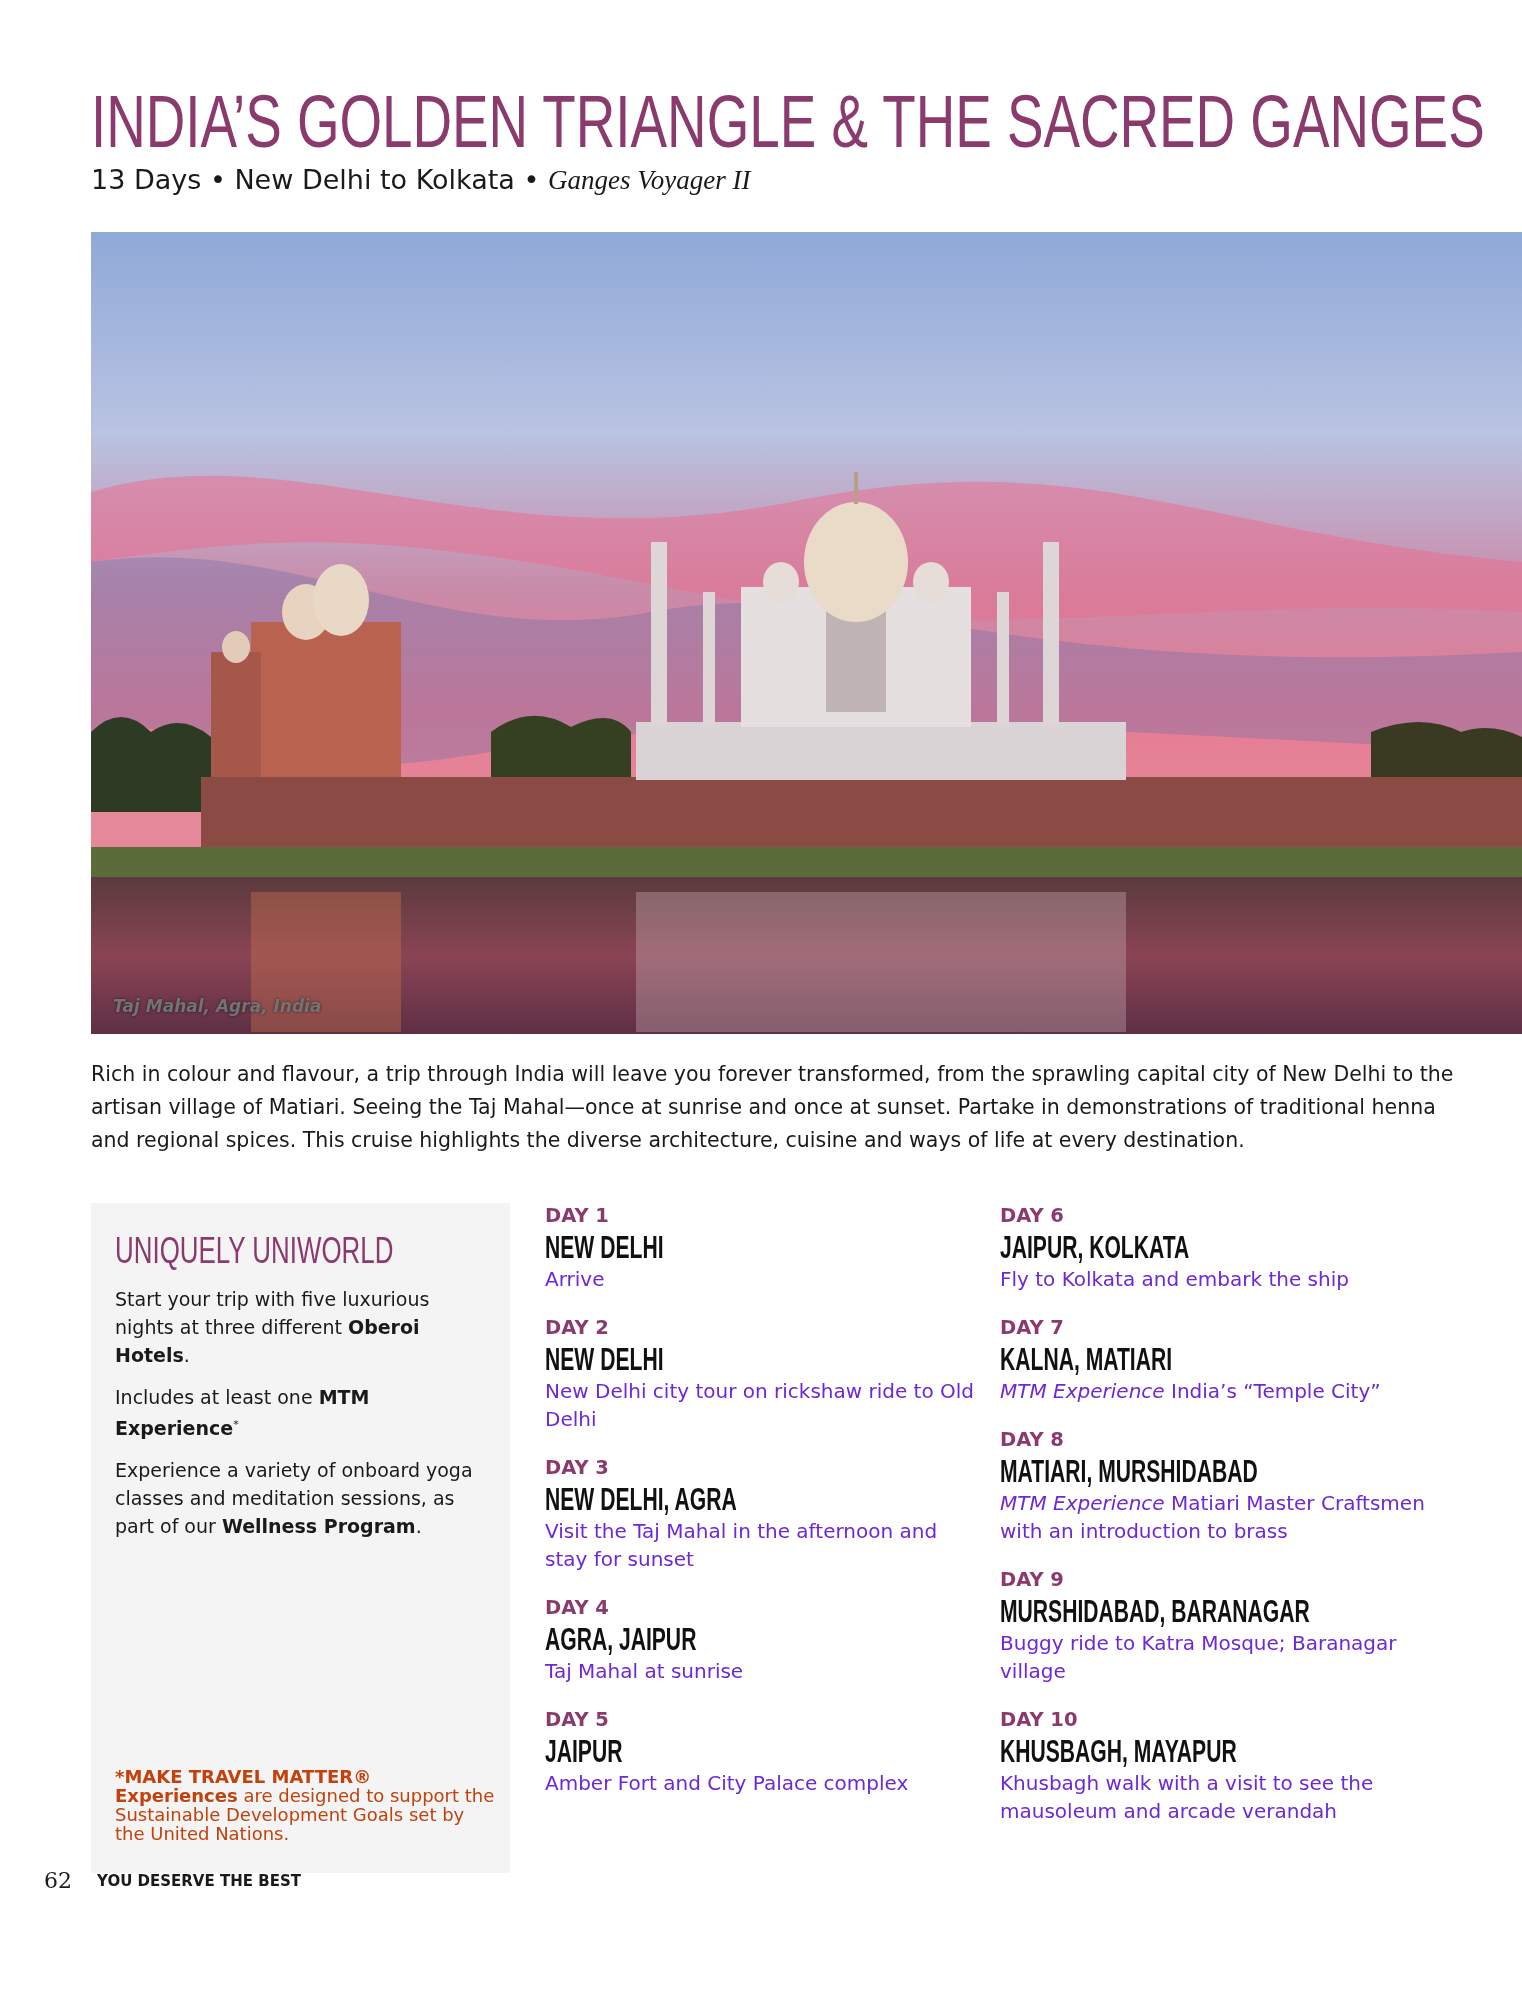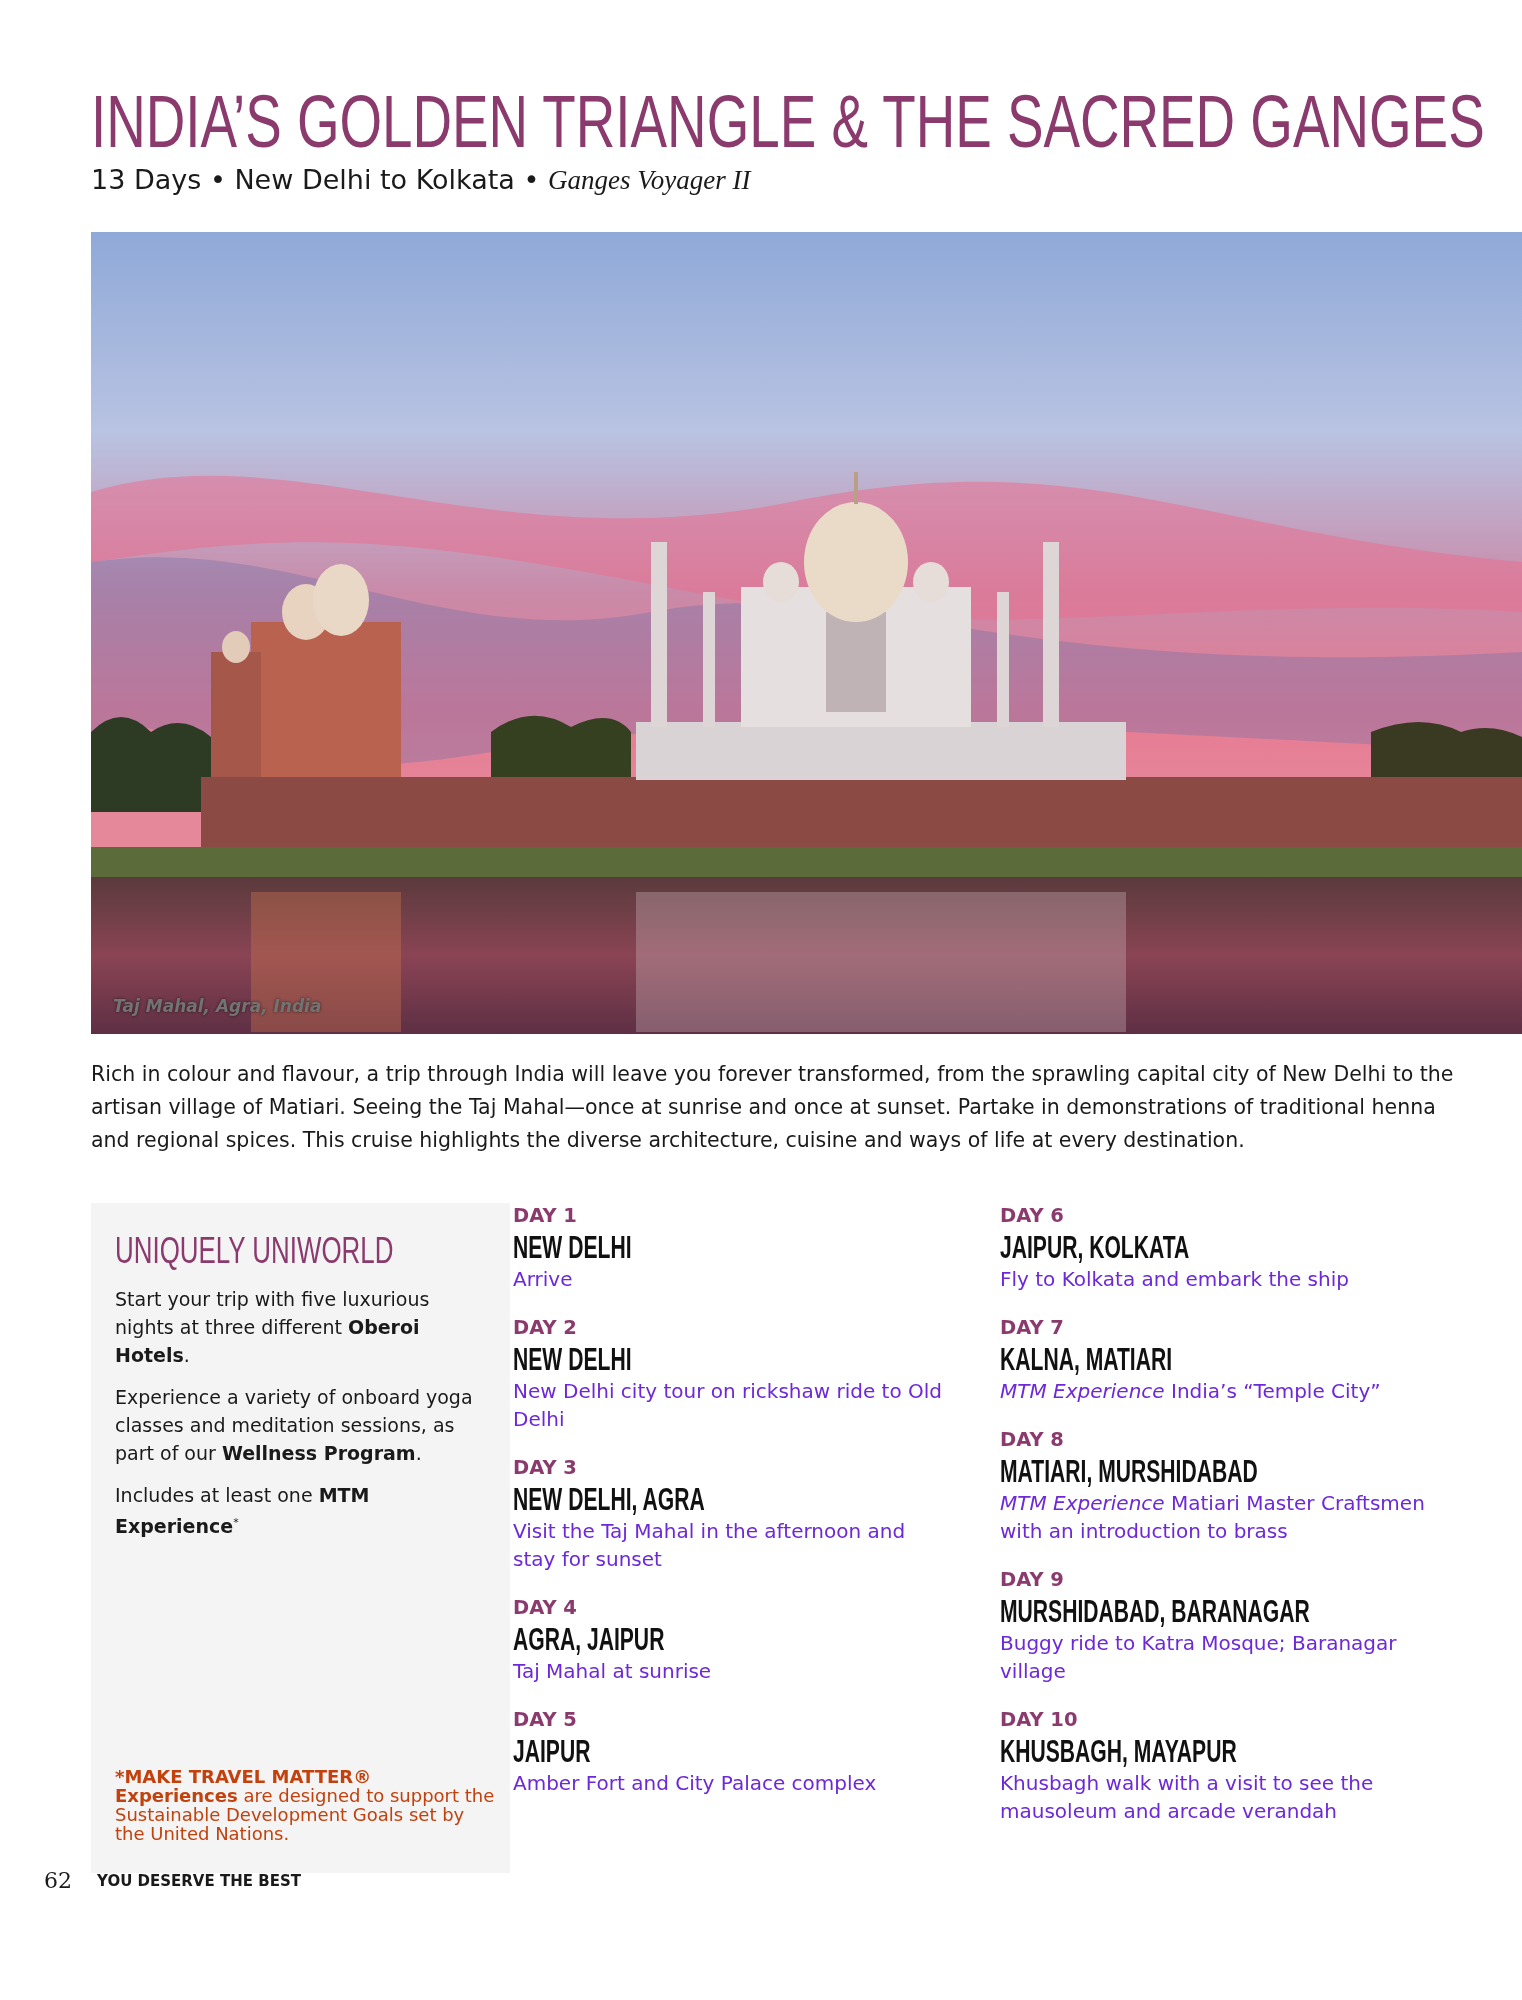--- a/index.html
+++ b/index.html
@@ -23,21 +23,21 @@
              background: #f4f4f4; box-sizing: border-box; padding: 28px 22px 0 24px; }
   .sidebar h2 { margin: 0 0 14px 0; font-family: "Liberation Sans", sans-serif; font-weight: 400;
                 font-size: 36px; line-height: 40px; color: #8b3a6e; transform: scaleX(0.72);
                 transform-origin: left top; white-space: nowrap; }
   .sidebar p { margin: 0 0 14px 0; font-size: 19px; line-height: 28px; color: #1a1a1a; }
   .sidebar b { font-weight: bold; }
   .sup { font-size: 11px; vertical-align: super; }
   .footnote { position: absolute; left: 24px; bottom: 30px; width: 380px; font-size: 18px;
               line-height: 19px; color: #c2410c; }
   .col { position: absolute; top: 1203px; width: 430px; }
-  .col1 { left: 513px; }
+  .col1 { left: 545px; }
   .col2 { left: 1000px; width: 460px; }
   .day { margin-bottom: 22px; }
   .day-label { font-weight: bold; font-size: 19.5px; line-height: 26px; color: #8b3a6e; }
   .day-place { font-family: "Liberation Sans", sans-serif; font-weight: bold; font-size: 32px;
                line-height: 36px; color: #111; transform: scaleX(0.66); transform-origin: left top;
                white-space: nowrap; height: 36px; }
   .day-desc { font-size: 20px; line-height: 28px; color: #6d28d9; }
   .day-desc i { font-style: italic; }
   .footer { position: absolute; left: 44px; top: 1868px; white-space: nowrap; }
   .page-num { font-family: "DejaVu Serif", serif; font-size: 22px; color: #1a1a1a; vertical-align: middle; }
@@ -105,22 +105,22 @@
     <rect x="160" y="660" width="150" height="140" fill="#c8744e" opacity="0.4"></rect>
   </svg>
   <div class="caption">Taj Mahal, Agra, India</div>
 </div>
 
 <p class="intro">Rich in colour and flavour, a trip through India will leave you forever transformed, from the sprawling capital city of New Delhi to the artisan village of Matiari. Seeing the Taj Mahal—once at sunrise and once at sunset. Partake in demonstrations of traditional henna and regional spices. This cruise highlights the diverse architecture, cuisine and ways of life at every destination.</p>
 
 <aside class="sidebar">
   <h2>UNIQUELY UNIWORLD</h2>
   <p><span>Start your trip with five luxurious nights at three different </span><b>Oberoi Hotels</b><span>.</span></p>
+  <p><span>Includes at least one </span><b>MTM Experience</b><span class="sup">*</span></p>
   <p><span>Experience a variety of onboard yoga classes and meditation sessions, as part of our </span><b>Wellness Program</b><span>.</span></p>
-  <p><span>Includes at least one </span><b>MTM Experience</b><span class="sup">*</span></p>
   <div class="footnote"><b>*MAKE TRAVEL MATTER® Experiences</b><span> are designed to support the Sustainable Development Goals set by the United Nations.</span></div>
 </aside>
 
 <section class="col col1">
     <div class="day">
       <div class="day-label">DAY 1</div>
       <div class="day-place">NEW DELHI</div>
       <div class="day-desc"><span>Arrive</span></div>
     </div>
     <div class="day">

